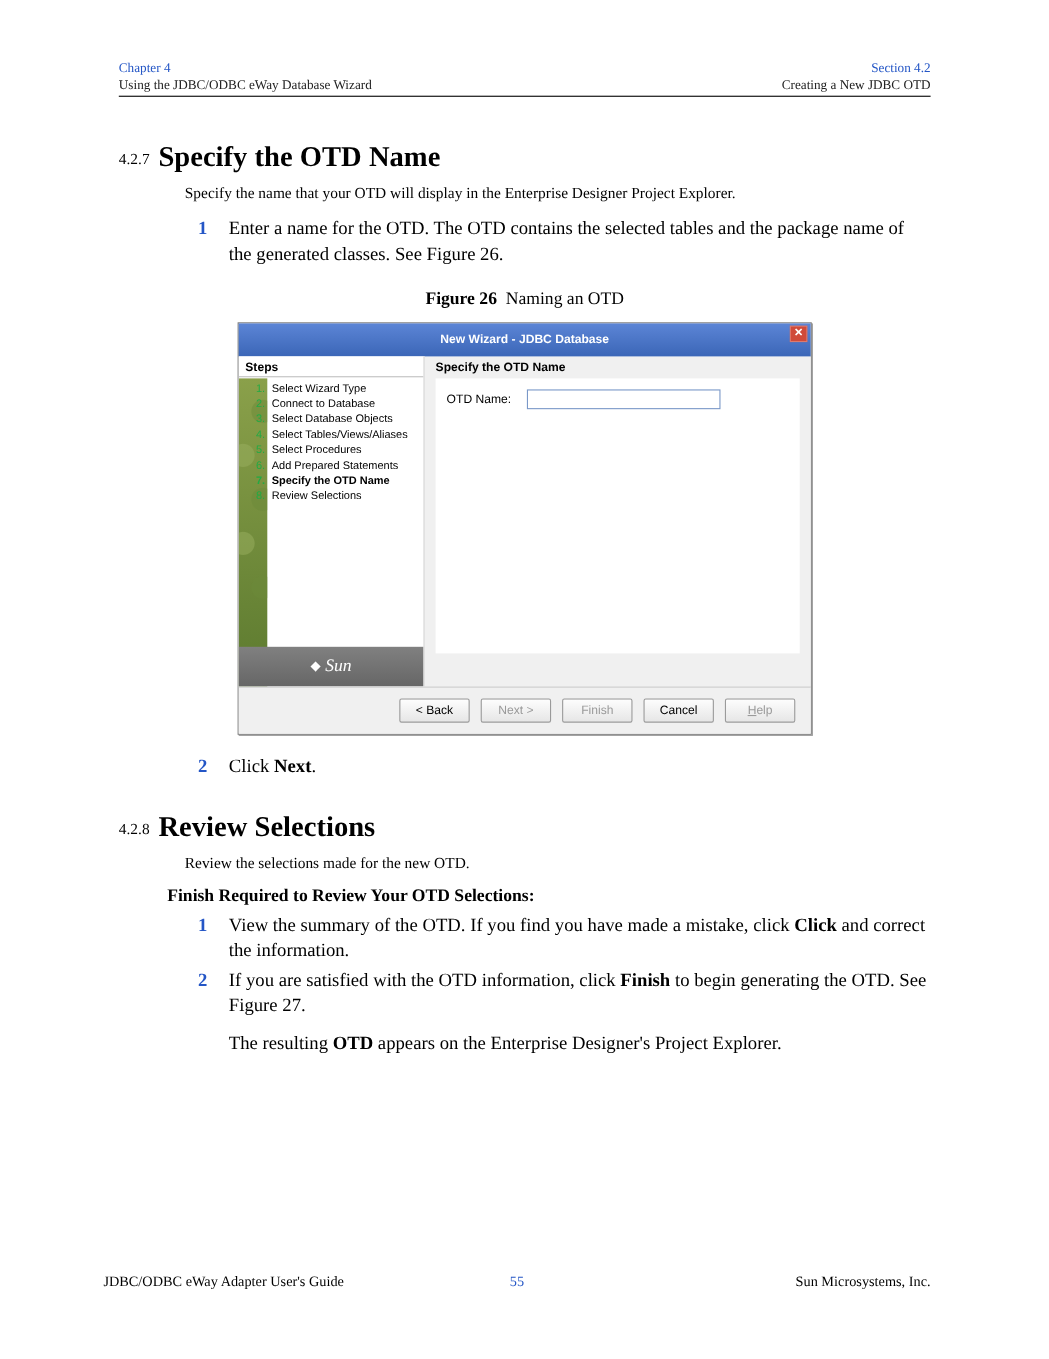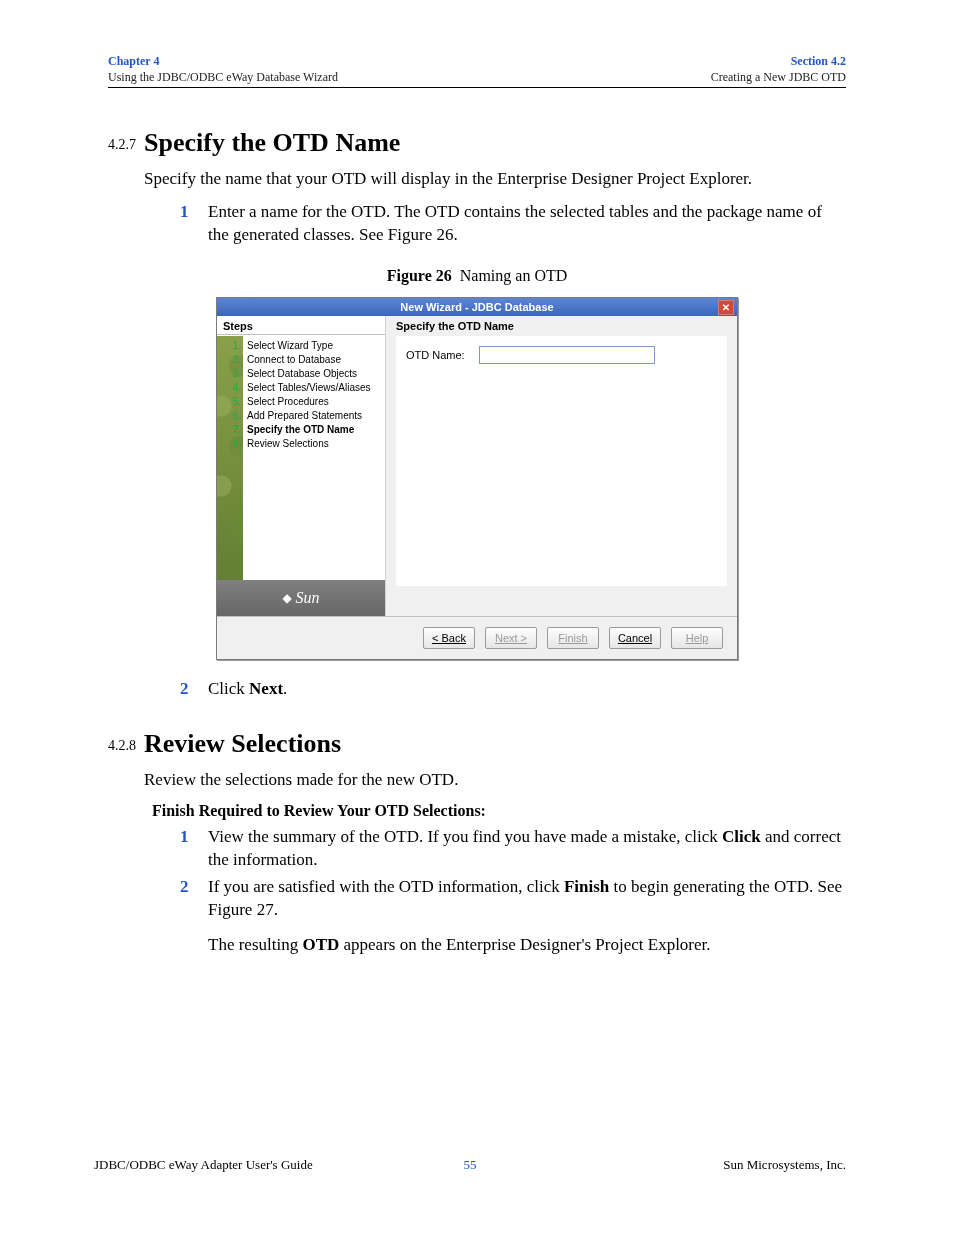--- a/index.html
+++ b/index.html
@@ -15,41 +15,41 @@
     position: relative;
     box-sizing: border-box;
     padding: 54px 108px 0 108px;
   }
   .hdr {
     display: flex;
     justify-content: space-between;
     font-size: 12px;
     line-height: 1.3;
   }
-  .hdr a { color: #2456c6; text-decoration: none; font-weight: bold; margin-top: 32px; }
+  .hdr a { color: #2456c6; text-decoration: none; font-weight: normal; margin-top: 32px; }
   .hdr .line2 { color: #222; }
   .rule {
     border-top: 1px solid #000;
     margin-top: 2px;
     margin-bottom: 40px;
   }
   h2.sec {
     font-size: 26px;
     font-weight: bold;
     margin: 0 0 10px 0;
   }
   h2.sec .num {
     font-size: 14px;
     vertical-align: 2px;
     margin-right: 8px;
     font-weight: normal;
   }
   .bodytext {
-    margin-left: 36px;
-    font-size: 17px;
+    margin-left: 60px;
+    font-size: 14px;
     line-height: 1.35;
   }
   .para { margin: 6px 0 10px 0; }
   .stepshdr {
     font-weight: bold;
     font-size: 16px;
     margin: 10px 0 6px 0;
     margin-left: 44px;
   }
   ol.steps {
@@ -91,21 +91,21 @@
     box-shadow: 1px 1px 0 #999;
     background: #fff;
   }
   .titlebar {
     background: linear-gradient(#5c85d6, #3b66b7);
     color: #fff;
     display: flex;
     align-items: center;
     justify-content: center;
     position: relative;
-    height: 18px;
+    height: 30px;
     font-weight: bold;
     font-size: 11px;
   }
   .titlebar .ttl { pointer-events: none; }
   .titlebar .close {
     position: absolute;
     right: 3px; top: 2px;
     width: 14px; height: 13px;
     background: #d04a3a;
     color: #fff;
@@ -212,29 +212,28 @@
     border-top: 1px solid #c0c0c0;
     background: #f0f0f0;
     height: 42px;
     display: flex;
     align-items: center;
     justify-content: flex-end;
     gap: 10px;
     padding-right: 14px;
   }
   .btnrow button {
-    width: 52px;
+    width: 64px;
     height: 22px;
     font-family: Arial, sans-serif;
     font-size: 11px;
     background: linear-gradient(#fdfdfd, #e6e6e6);
     border: 1px solid #9a9a9a;
     border-radius: 2px;
     cursor: pointer;
-    text-decoration: underline;
   }
   .btnrow button:disabled {
     color: #9a9a9a;
     cursor: default;
   }
   .btnrow button u { text-decoration: underline; }
   
   .footer {
     position: absolute;
     left: 94px; right: 108px;

